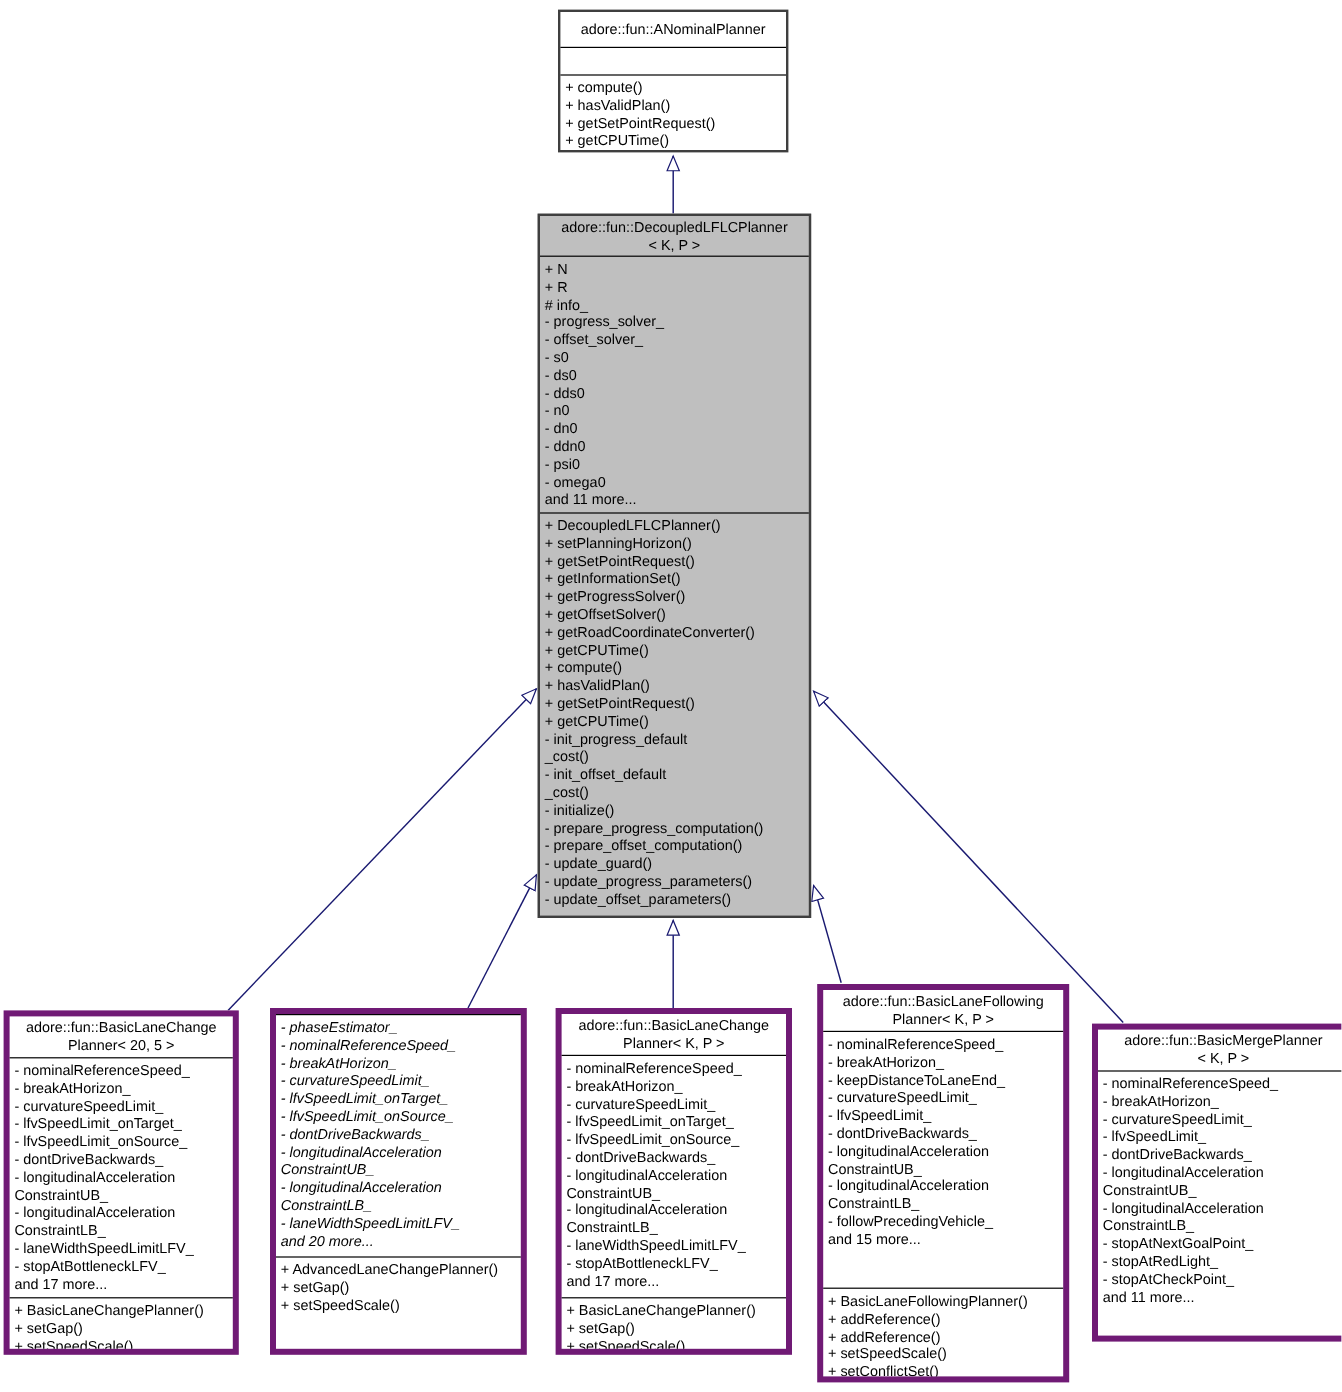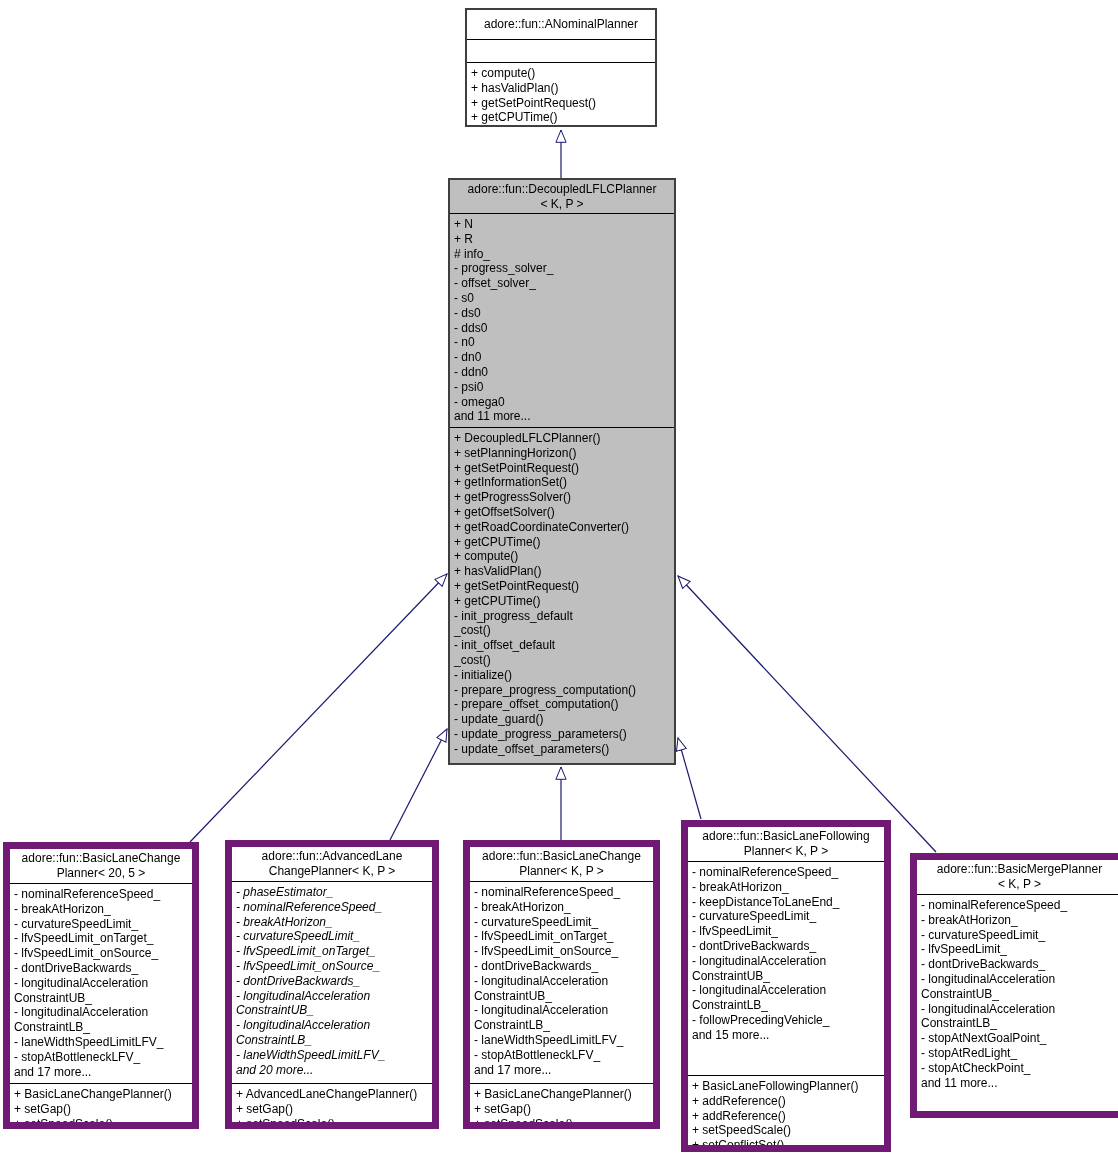--- a/index.html
+++ b/index.html
@@ -15,21 +15,21 @@
   }
   svg.edges {
     position: absolute;
     left: 0; top: 0;
     width: 1118px; height: 1160px;
     pointer-events: none;
   }
   .uml-box {
     position: absolute;
     background: #ffffff;
-    border: 7px solid #701a75;
+    border: 5px solid #701a75;
     box-sizing: border-box;
     display: flex;
     flex-direction: column;
   }
   .uml-box.thick { border: 2px solid #3f3f3f; }
   .uml-box.selected { background: #bfbfbf; }
   .hdr {
     display: flex;
     align-items: center;
     justify-content: center;
@@ -145,22 +145,20 @@
         <div class="member-line">and 17 more...</div>
       </div>
     <div class="compartment methods">
         <div class="member-line">+ BasicLaneChangePlanner()</div>
         <div class="member-line">+ setGap()</div>
         <div class="member-line">+ setSpeedScale()</div>
       </div>
   </div>
 
   <div class="uml-box" style="left:225px; top:840px; width:214px; height:289px;">
-    <div class="hdr" style="height:34px;">adore::fun::AdvancedLane
-ChangePlanner&lt; K, P &gt;</div>
     <div class="compartment attrs" style="height:202px;font-style:italic;">
         <div class="member-line">- phaseEstimator_</div>
         <div class="member-line">- nominalReferenceSpeed_</div>
         <div class="member-line">- breakAtHorizon_</div>
         <div class="member-line">- curvatureSpeedLimit_</div>
         <div class="member-line">- lfvSpeedLimit_onTarget_</div>
         <div class="member-line">- lfvSpeedLimit_onSource_</div>
         <div class="member-line">- dontDriveBackwards_</div>
         <div class="member-line">- longitudinalAcceleration
 ConstraintUB_</div>

